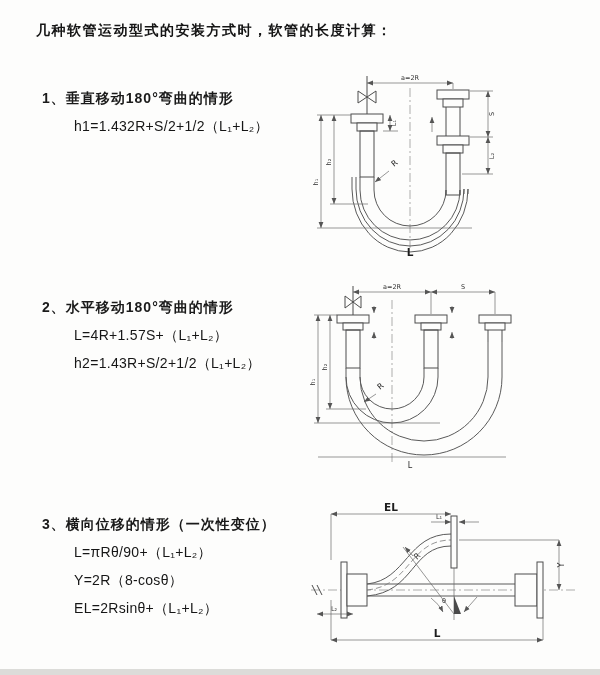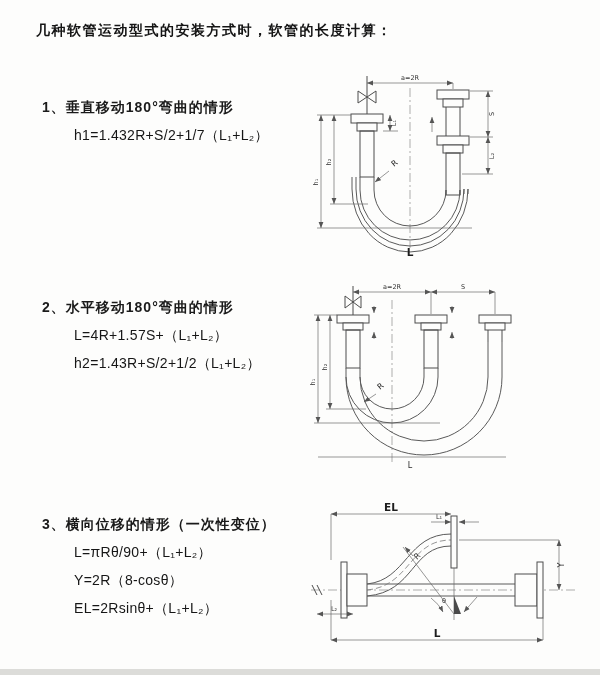--- a/index.html
+++ b/index.html
@@ -1,21 +1,21 @@
 <!DOCTYPE html>
 <html><head>
 <meta charset="utf-8">
 <style>
   html,body{margin:0;padding:0;background:#fff;}
   .page{position:relative;width:600px;height:675px;background:#fefefdf5;background:#fdfdfc;
         font-family:"Liberation Sans",sans-serif;color:#111;overflow:hidden;}
   .title{position:absolute;left:36px;top:22px;font-size:14px;font-weight:700;
          letter-spacing:1.5px;color:#151515;}
   .section{position:absolute;left:42px;}
-  .sec-1{top:99px;} .sec-2{top:299px;} .sec-3{top:516px;}
+  .sec-1{top:90px;} .sec-2{top:299px;} .sec-3{top:516px;}
   .heading{font-size:14px;font-weight:700;letter-spacing:1px;color:#1a1a1a;}
   .formula{margin-left:32px;margin-top:10px;font-size:14px;font-weight:500;
            letter-spacing:.3px;color:#161616;white-space:nowrap;}
   svg.diagram{position:absolute;}
   .d1{left:312px;top:70px;} .d2{left:310px;top:282px;} .d3{left:303px;top:500px;}
   .part{stroke:#4d4d4d;stroke-width:1;fill:none;}
   .partf{stroke:#4d4d4d;stroke-width:1;fill:#fdfdfc;}
   .hose{stroke:#5a5a5a;stroke-width:1;fill:none;}
   .dim{stroke:#6a6a6a;stroke-width:.7;fill:none;}
   .cl{stroke:#8a8a8a;stroke-width:.7;stroke-dasharray:9 3 2 3;fill:none;}
@@ -27,21 +27,21 @@
 </style>
 </head>
 <body>
 
 <div class="page">
 
   <div class="title">几种软管运动型式的安装方式时，软管的长度计算：</div>
 
   <div class="section sec-1">
     <div class="heading">1、垂直移动180°弯曲的情形</div>
-    <div class="formula">h1=1.432R+S/2+1/7（L₁+L₂）</div>
+    <div class="formula">h1=1.432R+S/2+1/2（L₁+L₂）</div>
   </div>
 
   <div class="section sec-2">
     <div class="heading">2、水平移动180°弯曲的情形</div>
     <div class="formula">L=4R+1.57S+（L₁+L₂）</div>
     <div class="formula">h2=1.43R+S/2+1/2（L₁+L₂）</div>
   </div>
 
   <div class="section sec-3">
     <div class="heading">3、横向位移的情形（一次性变位）</div>

